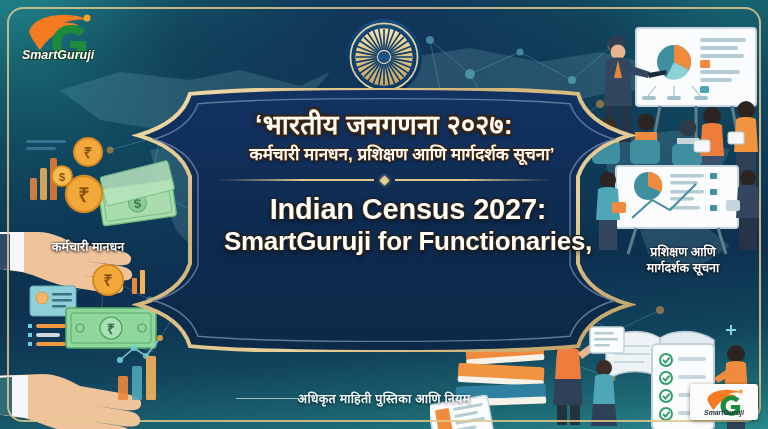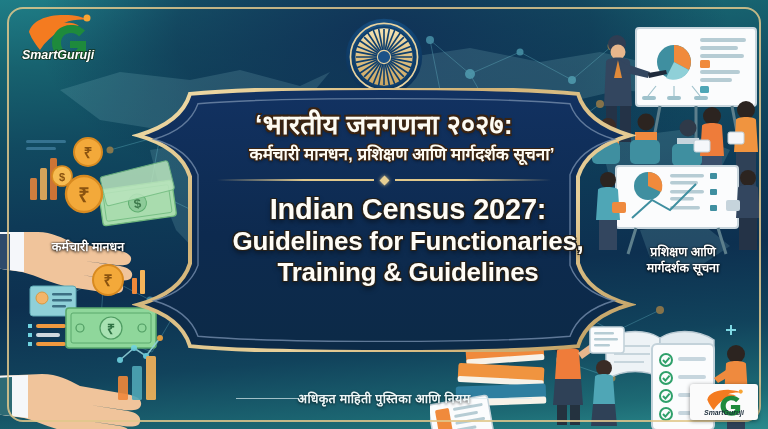--- a/index.html
+++ b/index.html
@@ -557,22 +557,21 @@
       <div class="mr-title">‘भारतीय जनगणना २०२७:</div>
       <div class="mr-sub">कर्मचारी मानधन, प्रशिक्षण आणि मार्गदर्शक सूचना’</div>
 
       <div class="divider">
         <span class="bar"></span>
           <span class="gem"></span>
           <span class="bar r"></span>
       </div>
 
       <div class="en-line en1">Indian Census 2027:</div>
-      <div class="en-line en2">Guidelines for Functionaries,</div>
-      <div class="en-line en3">Training &amp; Guidelines</div>
+      <div class="en-line en2">SmartGuruji for Functionaries,</div>
     </div>
   </div>
 
   <div class="badge right">
     <div>प्रशिक्षण आणि</div>
     <div>मार्गदर्शक सूचना</div>
   </div>
   <div class="badge left">
     <span>कर्मचारी मानधन</span>
   </div>

